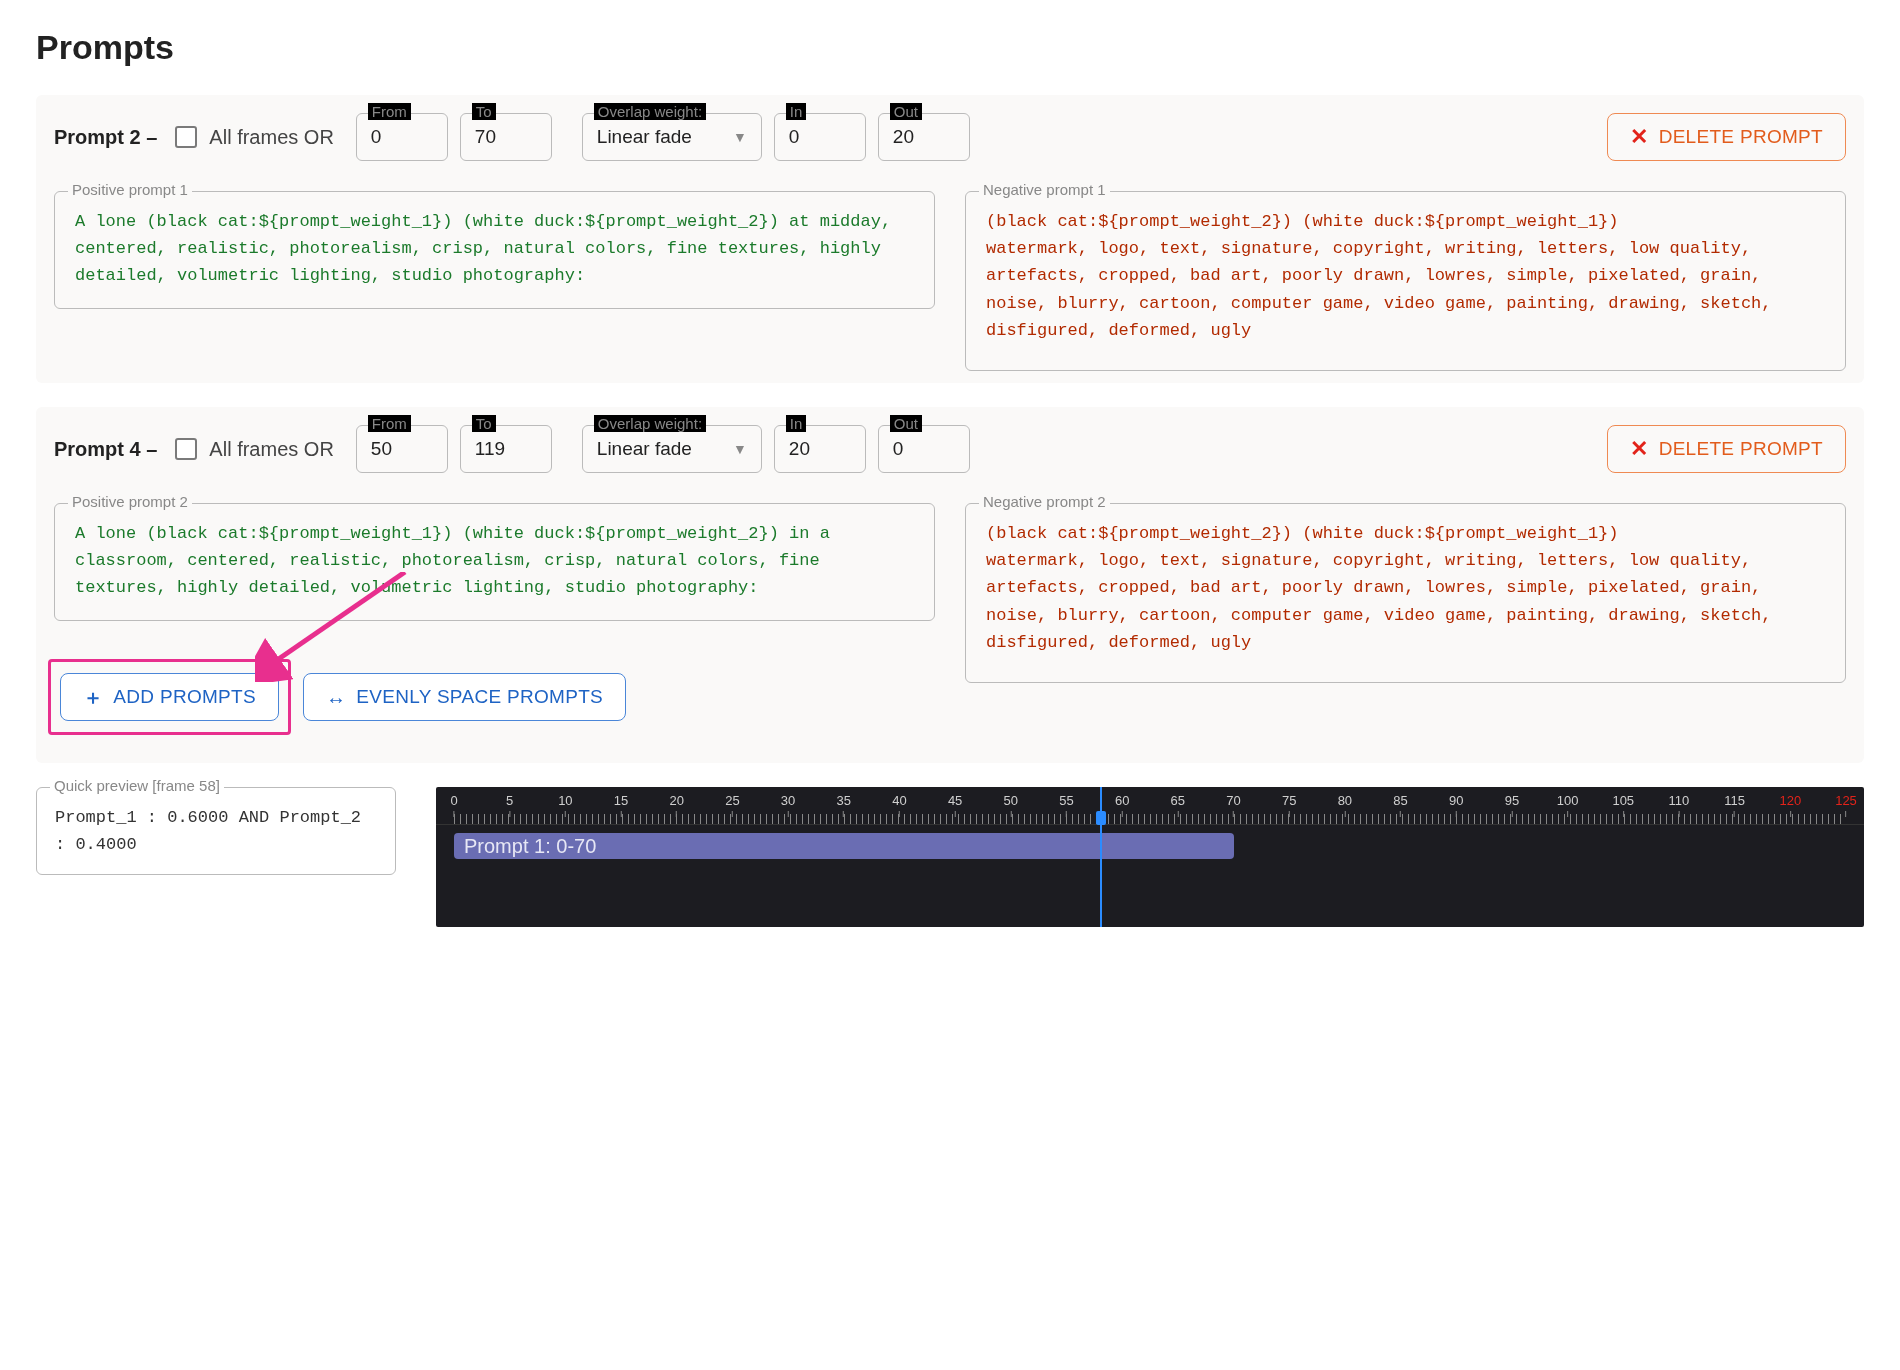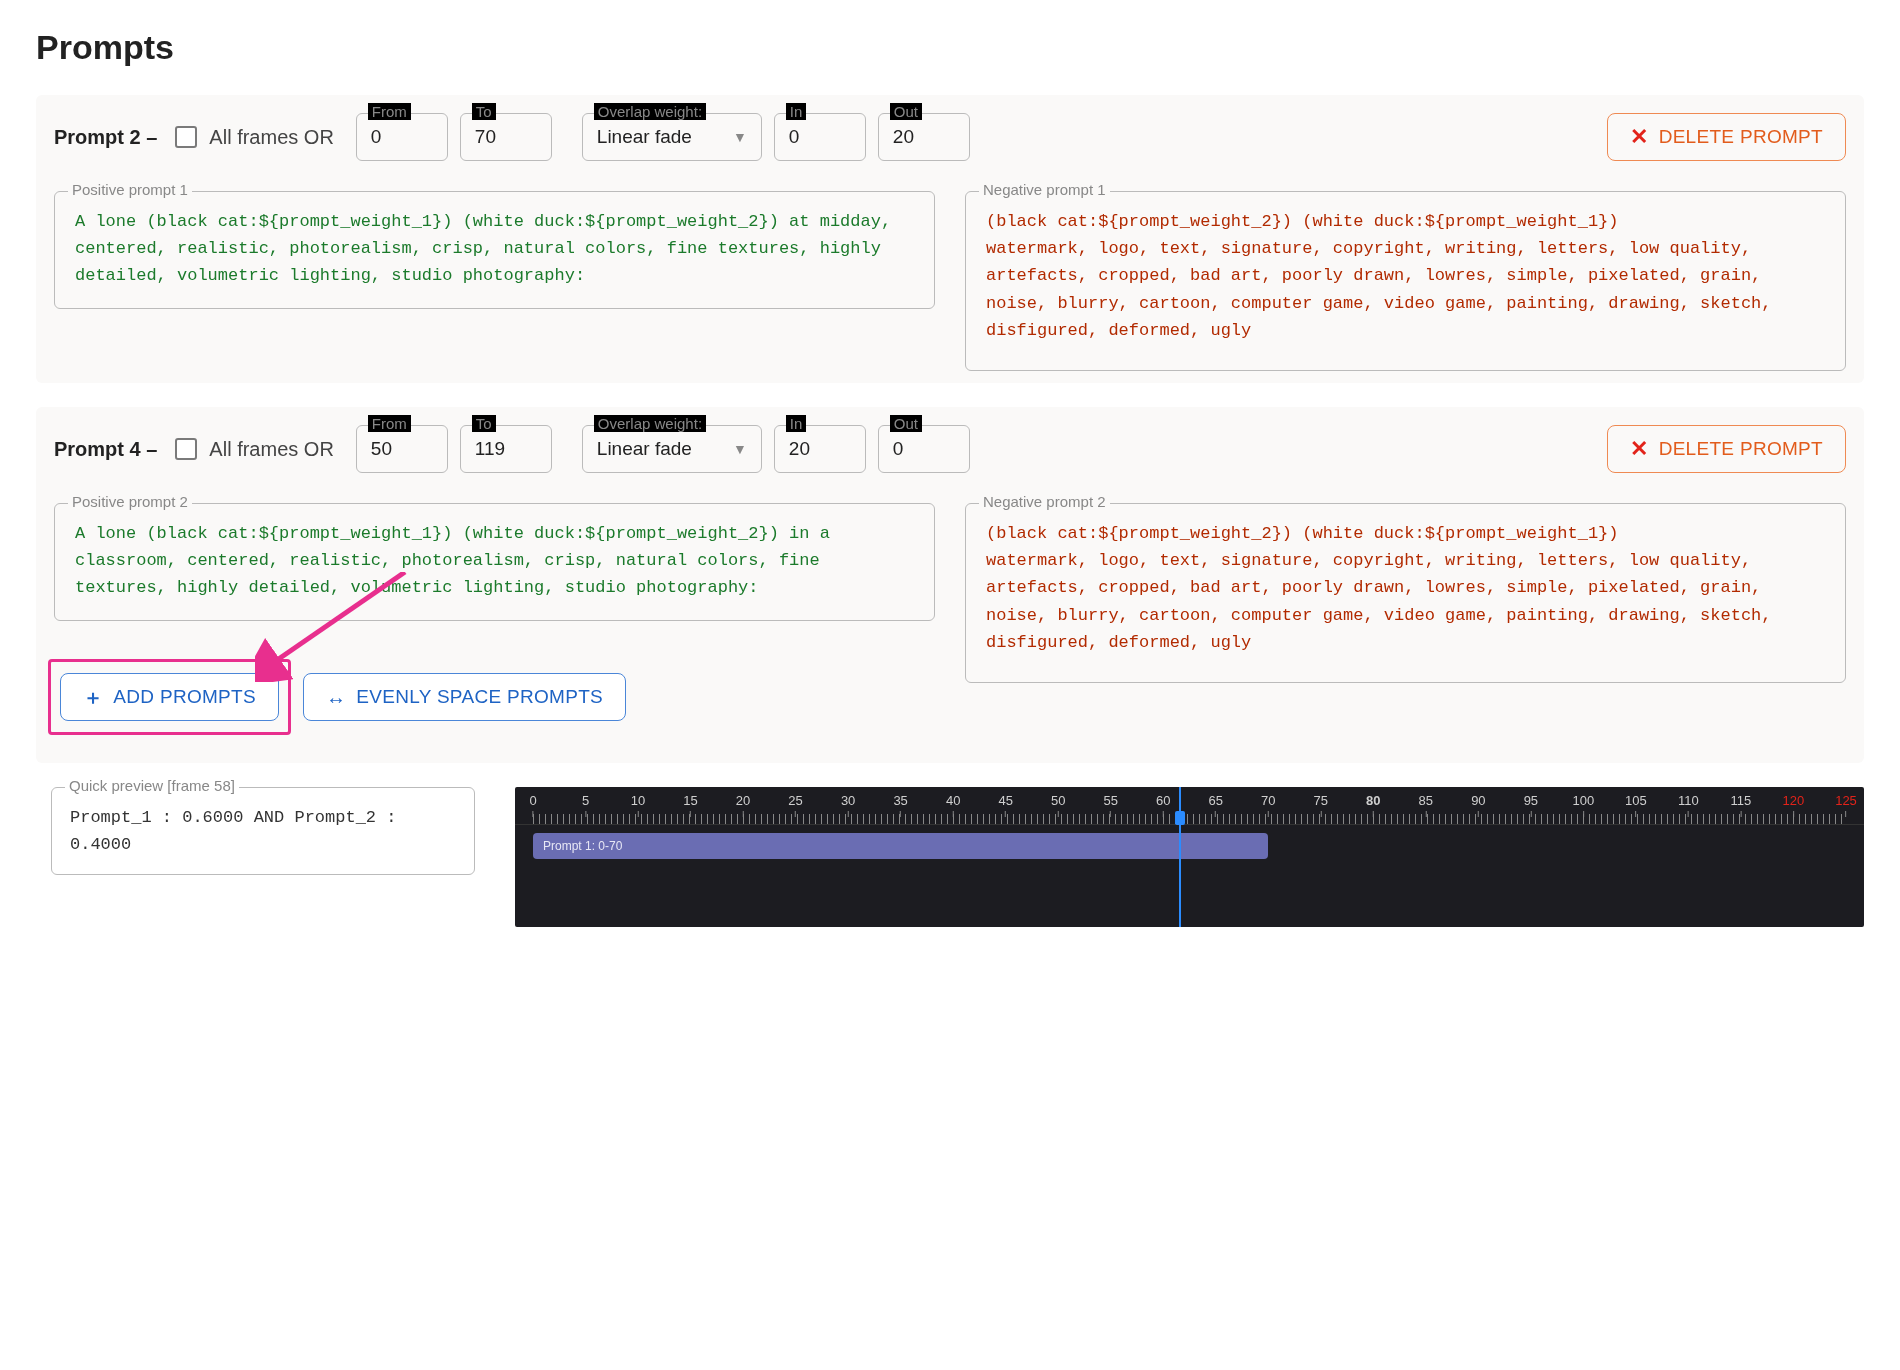--- a/index.html
+++ b/index.html
@@ -148,22 +148,21 @@
   }
 
   
   .preview-row {
     display: flex;
     gap: 40px;
     align-items: flex-start;
   }
   .quickprev {
     position: relative;
-    width: 424px;
-    margin-left: 15px;
+    width: 360px;
   }
   .quickprev .legend {
     position: absolute;
     top: -10px;
     left: 14px;
     font-size: 15px;
     color: #888;
     background: #fff;
     padding: 0 4px;
   }
@@ -219,21 +218,21 @@
   .timeline .tracks {
     position:absolute; top:38px; left:0; right:0; bottom:0;
     margin: 0 18px;
   }
   .timeline .bar {
     position:absolute;
     height: 26px;
     background: #6a6db3;
     border-radius: 4px;
     color: #e7e7f5;
-    font-size: 12px;
+    font-size: 20px;
     display:flex; align-items:center;
     padding-left: 10px;
   }
   .timeline .playhead {
     position: absolute;
     top: 0;
     bottom: 0;
     width: 2px;
     background: #2b8cff;
     z-index: 5;
@@ -388,21 +387,21 @@
           <div class="tick" style="left: 24%;">30<span class="notch"></span></div>
           <div class="tick" style="left: 28%;">35<span class="notch"></span></div>
           <div class="tick" style="left: 32%;">40<span class="notch"></span></div>
           <div class="tick" style="left: 36%;">45<span class="notch"></span></div>
           <div class="tick" style="left: 40%;">50<span class="notch"></span></div>
           <div class="tick" style="left: 44%;">55<span class="notch"></span></div>
           <div class="tick" style="left: 48%;">60<span class="notch"></span></div>
           <div class="tick" style="left: 52%;">65<span class="notch"></span></div>
           <div class="tick" style="left: 56%;">70<span class="notch"></span></div>
           <div class="tick" style="left: 60%;">75<span class="notch"></span></div>
-          <div class="tick" style="left: 64%; font-weight: bold;">80<span class="notch"></span></div>
+          <div class="tick" style="left: 64%;">80<span class="notch"></span></div>
           <div class="tick" style="left: 68%;">85<span class="notch"></span></div>
           <div class="tick" style="left: 72%;">90<span class="notch"></span></div>
           <div class="tick" style="left: 76%;">95<span class="notch"></span></div>
           <div class="tick" style="left: 80%;">100<span class="notch"></span></div>
           <div class="tick" style="left: 84%;">105<span class="notch"></span></div>
           <div class="tick" style="left: 88%;">110<span class="notch"></span></div>
           <div class="tick" style="left: 92%;">115<span class="notch"></span></div>
           <div class="tick over" style="left: 96%;">120<span class="notch"></span></div>
           <div class="tick over" style="left: 100%;">125<span class="notch"></span></div>
         </div>

